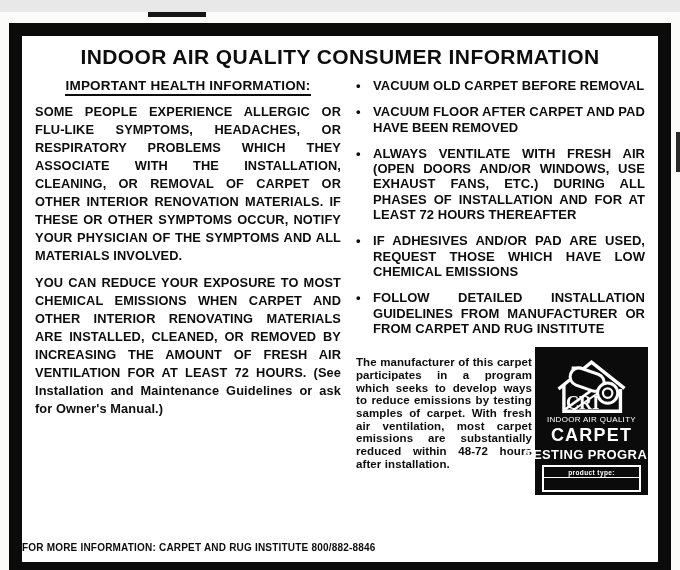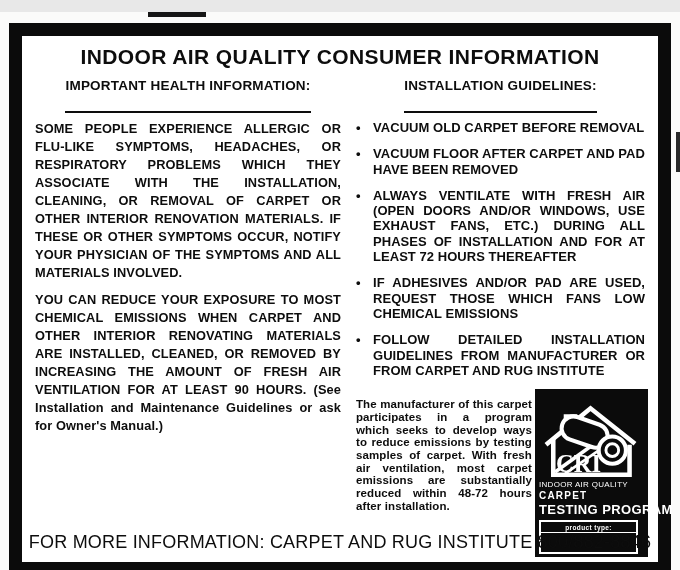--- a/index.html
+++ b/index.html
@@ -16,53 +16,53 @@
     border:13px solid #0b0b0b; background:#ffffff; padding:5px 13px 4px 13px;
   }
   .doc-title {
     text-align:center; font-size:21px; font-weight:bold; letter-spacing:.4px;
     margin:4px 0 7px 0; white-space:nowrap;
   }
   .columns { display:flex; gap:15px; }
   .col-left { width:306px; flex:0 0 306px; }
   .col-right { flex:1; min-width:0; }
   .sec-heading { text-align:center; font-size:13.5px; font-weight:bold; margin:2px 0 7px 0; }
-  .sec-heading > span { display:inline-block; border-bottom:2px solid #0d0d0d; padding-bottom:18px; letter-spacing:.2px;text-align:center; }
+  .sec-heading > span { display:inline-block; border-bottom:2px solid #0d0d0d; padding-bottom:1px; letter-spacing:.2px;text-align:center; }
   .body-text {
     font-size:12.8px; font-weight:bold; line-height:18px;
     text-align:justify; margin-bottom:9px; letter-spacing:.1px;
   }
   .bullet-list { list-style:none; margin-top:2px; }
   .bullet-item { display:flex; margin-bottom:11px; }
   .bullet-dot { flex:0 0 17px; font-size:13px; font-weight:bold; line-height:15.3px; }
   .bullet-text {
     flex:1; font-size:13px; font-weight:bold; line-height:15.3px;
     text-align:justify; letter-spacing:.05px;
   }
   .program-row { display:flex; gap:3px; margin-top:3px; }
   .program-note {
     width:176px; flex:0 0 176px; font-size:11.5px; font-weight:bold;
     line-height:12.7px; text-align:justify; padding-top:9px; letter-spacing:.1px;
   }
   .cri-badge {
-    width:113px; height:168px; background:#0b0b0b; color:#ffffff;
-    display:flex; flex-direction:column; align-items:flex-start; padding:3px 4px;
+    width:113px; height:148px; background:#0b0b0b; color:#ffffff;
+    display:flex; flex-direction:column; align-items:center; padding:3px 4px;
   }
   .cri-logo-svg { width:103px; height:92px; display:block; }
   .badge-line1 { font-size:8px;   font-weight:normal; letter-spacing:.3px; margin-top:2px; white-space:nowrap; }
-  .badge-line2 { font-size:10px; font-weight:bold; letter-spacing:1.2px; margin-top:1px; white-space:nowrap; }
+  .badge-line2 { font-size:18px; font-weight:bold; letter-spacing:1.2px; margin-top:1px; white-space:nowrap; }
   .badge-line3 { font-size:13px; font-weight:bold; letter-spacing:.4px; margin-top:1px; white-space:nowrap; }
   .product-box { width:99px; height:37px; border:2px solid #ffffff; margin-top:3px; background:#0b0b0b; }
   .product-label {
     display:block; font-size:6.5px; font-weight:bold; text-align:center;
     letter-spacing:.4px; padding:2px 0 1px 0; border-bottom:1px solid #ffffff;
   }
   .footer-line {
-    position:absolute; left:0; right:0; bottom:9px; text-align:center;
-    font-size:18px; font-weight:normal; letter-spacing:.2px; white-space:nowrap;
+    position:absolute; left:0; right:0; bottom:9px; 
+    font-size:10px; font-weight:bold; letter-spacing:.2px; white-space:nowrap;
   }
 </style>
 </head>
 <body>
 
 <div class="page">
   <div class="scan-smudge-top"></div>
   <div class="scan-smudge-right"></div>
 
   <div class="frame">
@@ -71,44 +71,41 @@
 
     <div class="columns">
 
       <div class="col-left">
         <div class="sec-heading">
           <span>IMPORTANT HEALTH INFORMATION:</span>
         </div>
         <p class="body-text">SOME PEOPLE EXPERIENCE ALLERGIC OR FLU-LIKE SYMPTOMS, HEADACHES, OR RESPIRATORY PROBLEMS WHICH THEY ASSOCIATE WITH THE INSTALLATION, CLEANING, OR REMOVAL OF CARPET OR OTHER INTERIOR RENOVATION MATERIALS. IF THESE OR OTHER SYMPTOMS OCCUR, NOTIFY YOUR PHYSICIAN OF THE SYMPTOMS AND ALL MATERIALS INVOLVED.</p>
 
 
-        <p class="body-text">YOU CAN REDUCE YOUR EXPOSURE TO MOST CHEMICAL EMISSIONS WHEN CARPET AND OTHER INTERIOR RENOVATING MATERIALS ARE INSTALLED, CLEANED, OR REMOVED BY INCREASING THE AMOUNT OF FRESH AIR VENTILATION FOR AT LEAST 90 HOURS. (See Installation and Maintenance Guidelines or ask for Owner's Manual.)</p>
+        <p class="body-text">YOU CAN REDUCE YOUR EXPOSURE TO MOST CHEMICAL EMISSIONS WHEN CARPET AND OTHER INTERIOR RENOVATING MATERIALS ARE INSTALLED, CLEANED, OR REMOVED BY INCREASING THE AMOUNT OF FRESH AIR VENTILATION FOR AT LEAST 72 HOURS. (See Installation and Maintenance Guidelines or ask for Owner's Manual.)</p>
       </div>
 
       <div class="col-right">
-        <div class="sec-heading">
-          <span>INSTALLATION GUIDELINES:</span>
-        </div>
 
         <ul class="bullet-list">
           <li class="bullet-item">
             <span class="bullet-dot">•</span>
             <span class="bullet-text">VACUUM OLD CARPET BEFORE REMOVAL</span>
           </li>
           <li class="bullet-item">
             <span class="bullet-dot">•</span>
             <span class="bullet-text">VACUUM FLOOR AFTER CARPET AND PAD HAVE BEEN REMOVED</span>
           </li>
           <li class="bullet-item">
             <span class="bullet-dot">•</span>
             <span class="bullet-text">ALWAYS VENTILATE WITH FRESH AIR (OPEN DOORS AND/OR WINDOWS, USE EXHAUST FANS, ETC.) DURING ALL PHASES OF INSTALLATION AND FOR AT LEAST 72 HOURS THEREAFTER</span>
           </li>
           <li class="bullet-item">
             <span class="bullet-dot">•</span>
-            <span class="bullet-text">IF ADHESIVES AND/OR PAD ARE USED, REQUEST THOSE WHICH FANS LOW CHEMICAL EMISSIONS</span>
+            <span class="bullet-text">IF ADHESIVES AND/OR PAD ARE USED, REQUEST THOSE WHICH HAVE LOW CHEMICAL EMISSIONS</span>
           </li>
           <li class="bullet-item">
             <span class="bullet-dot">•</span>
             <span class="bullet-text">FOLLOW DETAILED INSTALLATION GUIDELINES FROM MANUFACTURER OR FROM CARPET AND RUG INSTITUTE</span>
           </li>
         </ul>
 
         <div class="program-row">
           <p class="program-note">The manufacturer of this carpet participates in a program which seeks to develop ways to reduce emissions by testing samples of carpet. With fresh air ventilation, most carpet emissions are substantially reduced within 48-72 hours after installation.</p>
 

